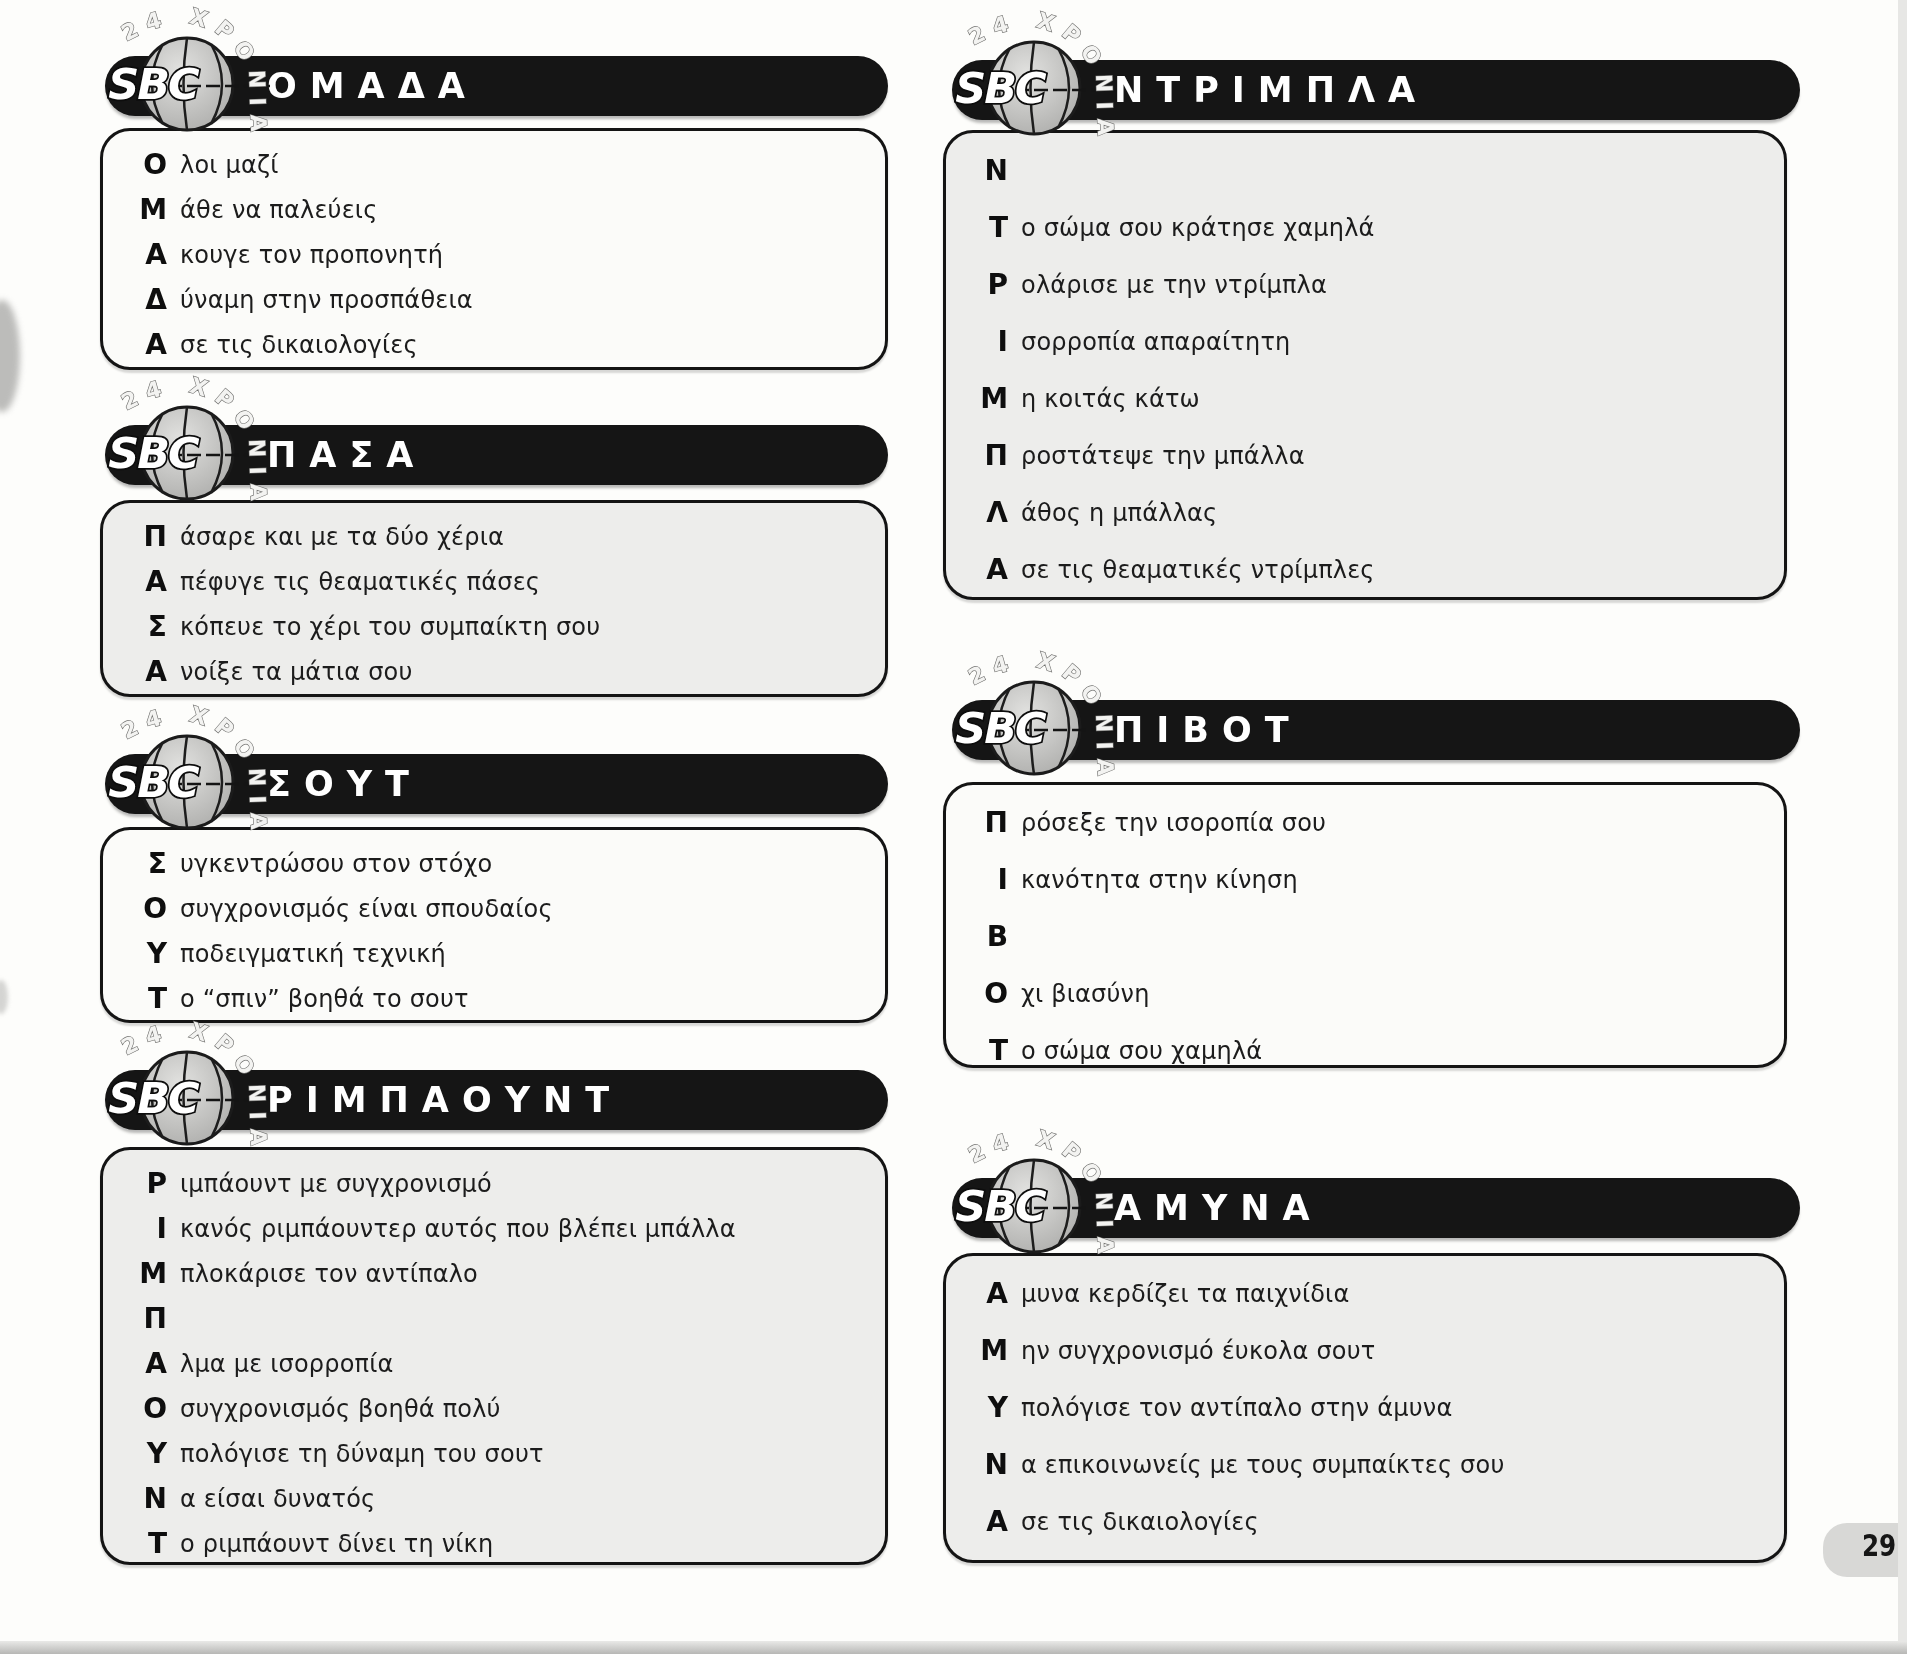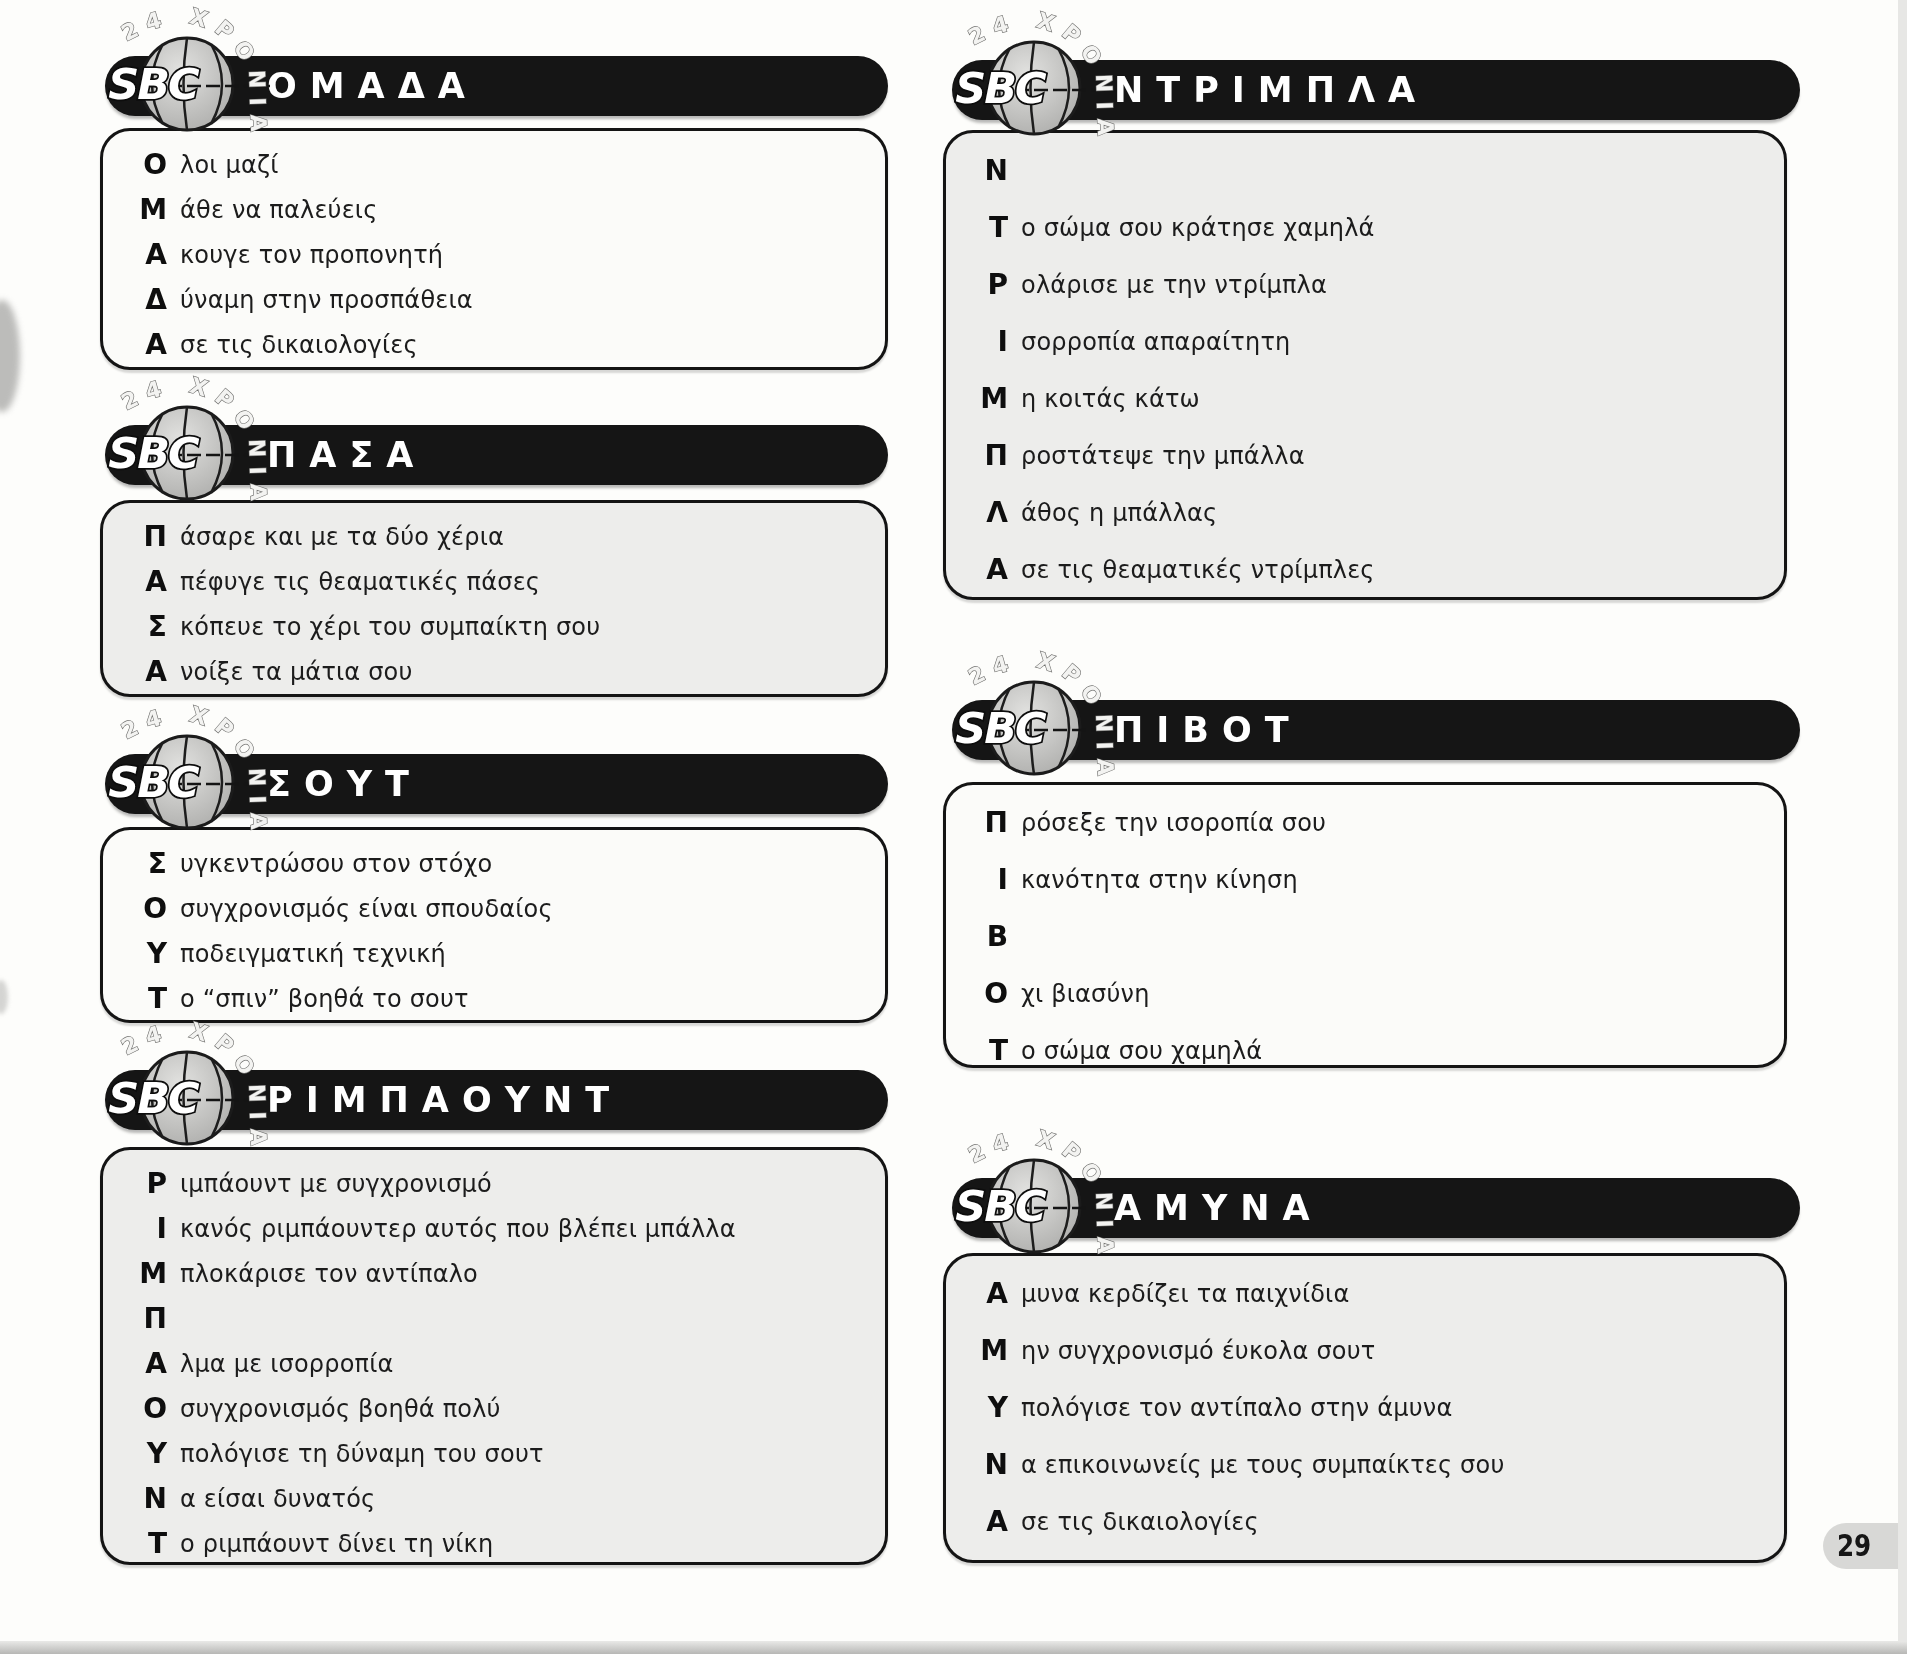--- a/index.html
+++ b/index.html
@@ -67,22 +67,22 @@
   
   #sec-ntrimpla  .bar{left:952px;top:60px;  width:848px;}
   #sec-ntrimpla  .box{left:943px;top:130px; width:844px;height:470px;}
   #sec-pivot     .bar{left:952px;top:700px; width:848px;}
   #sec-pivot     .box{left:943px;top:782px; width:844px;height:286px;}
   #sec-amyna     .bar{left:952px;top:1178px;width:848px;}
   #sec-amyna     .box{left:943px;top:1253px;width:844px;height:310px;}
 
   
   .page-tab{
-    position:absolute;left:1823px;top:1523px;width:84px;height:46px;
-    background:var(--tab,#d8d8d6);border-radius:24px 0 0 24px;
+    position:absolute;left:1823px;top:1523px;width:84px;height:54px;
+    background:var(--tab,#d8d8d6);border-radius:24px 0 0 24px;text-align:right;
   }
   .page-tab span{
     display:inline-block;padding-left:17px;line-height:45px;
     font-size:30px;font-weight:700;color:#161616;
     transform:scaleX(.82);transform-origin:left center;
   }
 
   
   .scan-bottom{position:absolute;left:0;bottom:0;width:100%;height:13px;
     background:linear-gradient(#e9e9e7,#b7b7b5);}

